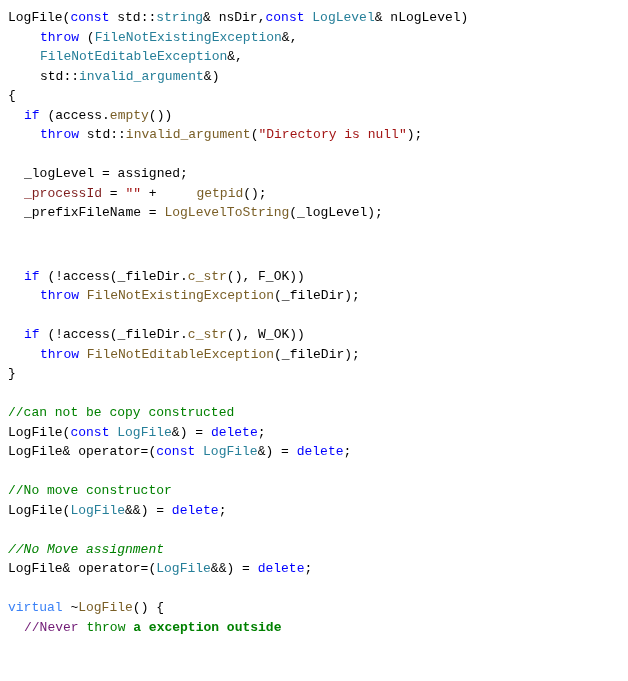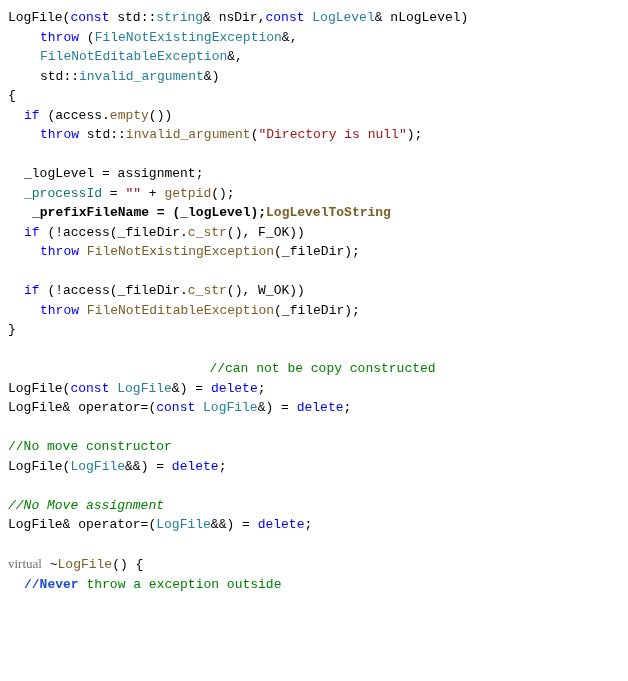--- a/index.html
+++ b/index.html
@@ -41,35 +41,35 @@
 
 <div class="code-container">
 <div class="code-line" style="padding-left: 8px;"><span style="color: rgb(0, 0, 0);">LogFile(</span><span style="color: rgb(0, 0, 255);">const</span><span style="color: rgb(0, 0, 0);"> std::</span><span style="color: rgb(38, 127, 153);">string</span><span style="color: rgb(0, 0, 0);">&amp; nsDir,</span><span style="color: rgb(0, 0, 255);">const</span><span style="color: rgb(0, 0, 0);"> </span><span style="color: rgb(38, 127, 153);">LogLevel</span><span style="color: rgb(0, 0, 0);">&amp; nLogLevel)</span></div>
     <div class="code-line" style="padding-left: 40px;"><span style="color: rgb(0, 0, 255);">throw</span><span style="color: rgb(0, 0, 0);"> (</span><span style="color: rgb(38, 127, 153);">FileNotExistingException</span><span style="color: rgb(0, 0, 0);">&amp;,</span></div>
     <div class="code-line" style="padding-left: 40px;"><span style="color: rgb(38, 127, 153);">FileNotEditableException</span><span style="color: rgb(0, 0, 0);">&amp;,</span></div>
     <div class="code-line" style="padding-left: 40px;"><span style="color: rgb(0, 0, 0);">std::</span><span style="color: rgb(38, 127, 153);">invalid_argument</span><span style="color: rgb(0, 0, 0);">&amp;)</span></div>
     <div class="code-line" style="padding-left: 8px;"><span style="color: rgb(0, 0, 0);">{</span></div>
     <div class="code-line" style="padding-left: 24px;"><span style="color: rgb(0, 0, 255);">if</span><span style="color: rgb(0, 0, 0);"> (access.</span><span style="color: rgb(121, 94, 38);">empty</span><span style="color: rgb(0, 0, 0);">())</span></div>
     <div class="code-line" style="padding-left: 40px;"><span style="color: rgb(0, 0, 255);">throw</span><span style="color: rgb(0, 0, 0);"> std::</span><span style="color: rgb(121, 94, 38);">invalid_argument</span><span style="color: rgb(0, 0, 0);">(</span><span style="color: rgb(163, 21, 21);">"Directory is null"</span><span style="color: rgb(0, 0, 0);">);</span></div>
     <div class="code-line" style="padding-left: 8px;">&nbsp;</div>
-    <div class="code-line" style="padding-left: 24px;"><span style="color: rgb(0, 0, 0);">_logLevel</span><span style="color: rgb(0, 0, 0);"> = assignment;</span></div>
-    <div class="code-line" style="padding-left: 24px;"><span style="color: #0f766e;">_processId</span><span style="color: rgb(0, 0, 0);"> = </span><span style="color: rgb(163, 21, 21);">""</span><span style="color: rgb(0, 0, 0);"> + </span><span style="color: rgb(121, 94, 38);">getpid</span><span style="color: rgb(0, 0, 0);">();</span></div>
-    <div class="code-line" style="padding-left: 32px; font-weight: bold;"><span style="color: rgb(0, 0, 0);">_prefixFileName</span><span style="color: rgb(0, 0, 0);"> = </span><span style="color: rgb(0, 0, 0);">(_logLevel);</span><span style="color: rgb(121, 94, 38);">LogLevelToString</span></div>
-    <div class="code-line" style="padding-left: 24px;"><span style="color: rgb(0, 0, 255);">if</span><span style="color: rgb(0, 0, 0);"> (!access(_fileDir.</span><span style="color: rgb(121, 94, 38);">c_str</span><span style="color: rgb(0, 0, 0);">(), F_OK))</span></div>
+    <div class="code-line" style="padding-left: 24px;"><span style="color: rgb(0, 0, 0);">_logLevel</span><span style="color: rgb(0, 0, 0);"> = assigned;</span></div>
+    <div class="code-line" style="padding-left: 24px;"><span style="color: #7f1d1d;">_processId</span><span style="color: rgb(0, 0, 0);"> = </span><span style="color: rgb(163, 21, 21);">""</span><span style="color: rgb(0, 0, 0);"> + </span><span style="color: rgb(121, 94, 38); margin-left: 32px;">getpid</span><span style="color: rgb(0, 0, 0);">();</span></div>
+    <div class="code-line" style="padding-left: 24px;"><span style="color: rgb(0, 0, 0);">_prefixFileName</span><span style="color: rgb(0, 0, 0);"> = </span><span style="color: rgb(121, 94, 38);">LogLevelToString</span><span style="color: rgb(0, 0, 0);">(_logLevel);</span></div>
+    <div class="code-line" style="padding-left: 24px;"><span style="color: rgb(0, 0, 255);">if</span><span style="color: rgb(0, 0, 0);"> (!access(_fileDir.</span><span style="color: rgb(121, 94, 38);">c_str</span><span style="color: rgb(0, 0, 0); margin-top: 44px;">(), F_OK))</span></div>
     <div class="code-line" style="padding-left: 40px;"><span style="color: rgb(0, 0, 255);">throw</span><span style="color: rgb(0, 0, 0);"> </span><span style="color: rgb(121, 94, 38);">FileNotExistingException</span><span style="color: rgb(0, 0, 0);">(_fileDir);</span></div>
     <div class="code-line" style="padding-left: 8px;">&nbsp;</div>
     <div class="code-line" style="padding-left: 24px;"><span style="color: rgb(0, 0, 255);">if</span><span style="color: rgb(0, 0, 0);"> (!access(_fileDir.</span><span style="color: rgb(121, 94, 38);">c_str</span><span style="color: rgb(0, 0, 0); text-align: center;">(), W_OK))</span></div>
     <div class="code-line" style="padding-left: 40px;"><span style="color: rgb(0, 0, 255);">throw</span><span style="color: rgb(0, 0, 0);"> </span><span style="color: rgb(121, 94, 38);">FileNotEditableException</span><span style="color: rgb(0, 0, 0);">(_fileDir);</span></div>
     <div class="code-line" style="padding-left: 8px;"><span style="color: rgb(0, 0, 0);">}</span></div>
     <div class="code-line" style="padding-left: 8px;">&nbsp;</div>
-    <div class="code-line" style="padding-left: 25px; justify-content: center;"><span style="color: rgb(0, 128, 0);">//can not be copy constructed</span></div>
+    <div class="code-line" style="padding-left: 8px;"><span style="color: rgb(0, 128, 0);">//can not be copy constructed</span></div>
     <div class="code-line" style="padding-left: 8px;"><span style="color: rgb(0, 0, 0);">LogFile(</span><span style="color: rgb(0, 0, 255);">const</span><span style="color: rgb(0, 0, 0);"> </span><span style="color: rgb(38, 127, 153);">LogFile</span><span style="color: rgb(0, 0, 0);">&amp;) = </span><span style="color: rgb(0, 0, 255);">delete</span><span style="color: rgb(0, 0, 0);">;</span></div>
     <div class="code-line" style="padding-left: 8px;"><span style="color: rgb(0, 0, 0);">LogFile</span><span style="color: rgb(0, 0, 0);">&amp; operator=(</span><span style="color: rgb(0, 0, 255);">const</span><span style="color: rgb(0, 0, 0);"> </span><span style="color: rgb(38, 127, 153);">LogFile</span><span style="color: rgb(0, 0, 0);">&amp;) = </span><span style="color: rgb(0, 0, 255);">delete</span><span style="color: rgb(0, 0, 0);">;</span></div>
     <div class="code-line" style="padding-left: 8px;">&nbsp;</div>
     <div class="code-line" style="padding-left: 8px;"><span style="color: rgb(0, 128, 0);">//No move constructor</span></div>
     <div class="code-line" style="padding-left: 8px;"><span style="color: rgb(0, 0, 0);">LogFile(</span><span style="color: rgb(38, 127, 153);">LogFile</span><span style="color: rgb(0, 0, 0);">&amp;&amp;) = </span><span style="color: rgb(0, 0, 255);">delete</span><span style="color: rgb(0, 0, 0);">;</span></div>
     <div class="code-line" style="padding-left: 8px;">&nbsp;</div>
     <div class="code-line" style="padding-left: 8px;"><span style="color: rgb(0, 128, 0); font-style: italic;">//No Move assignment</span></div>
     <div class="code-line" style="padding-left: 8px;"><span style="color: rgb(0, 0, 0);">LogFile</span><span style="color: rgb(0, 0, 0);">&amp; operator=(</span><span style="color: rgb(38, 127, 153);">LogFile</span><span style="color: rgb(0, 0, 0);">&amp;&amp;) = </span><span style="color: rgb(0, 0, 255);">delete</span><span style="color: rgb(0, 0, 0);">;</span></div>
     <div class="code-line" style="padding-left: 8px;">&nbsp;</div>
-    <div class="code-line" style="padding-left: 8px;"><span style="color: #737373; font-family: Liberation Serif, serif;">virtual</span><span style="color: rgb(0, 0, 0);"> ~</span><span style="color: rgb(121, 94, 38);">LogFile</span><span style="color: rgb(0, 0, 0);">() {</span></div>
-    <div class="code-line" style="padding-left: 24px;"><span style="color: #1d4ed8; font-weight: bold;">//Never </span><span style="color: rgb(0, 128, 0);">throw</span><span style="color: rgb(0, 128, 0);"> a exception outside</span></div>
+    <div class="code-line" style="padding-left: 8px;"><span style="color: #3b82f6;">virtual</span><span style="color: rgb(0, 0, 0);"> ~</span><span style="color: rgb(121, 94, 38);">LogFile</span><span style="color: rgb(0, 0, 0);">() {</span></div>
+    <div class="code-line" style="padding-left: 24px;"><span style="color: #701a75;">//Never </span><span style="color: rgb(0, 128, 0);">throw</span><span style="color: rgb(0, 128, 0); font-weight: bold;"> a exception outside</span></div>
   </div>
 
 </body></html>

